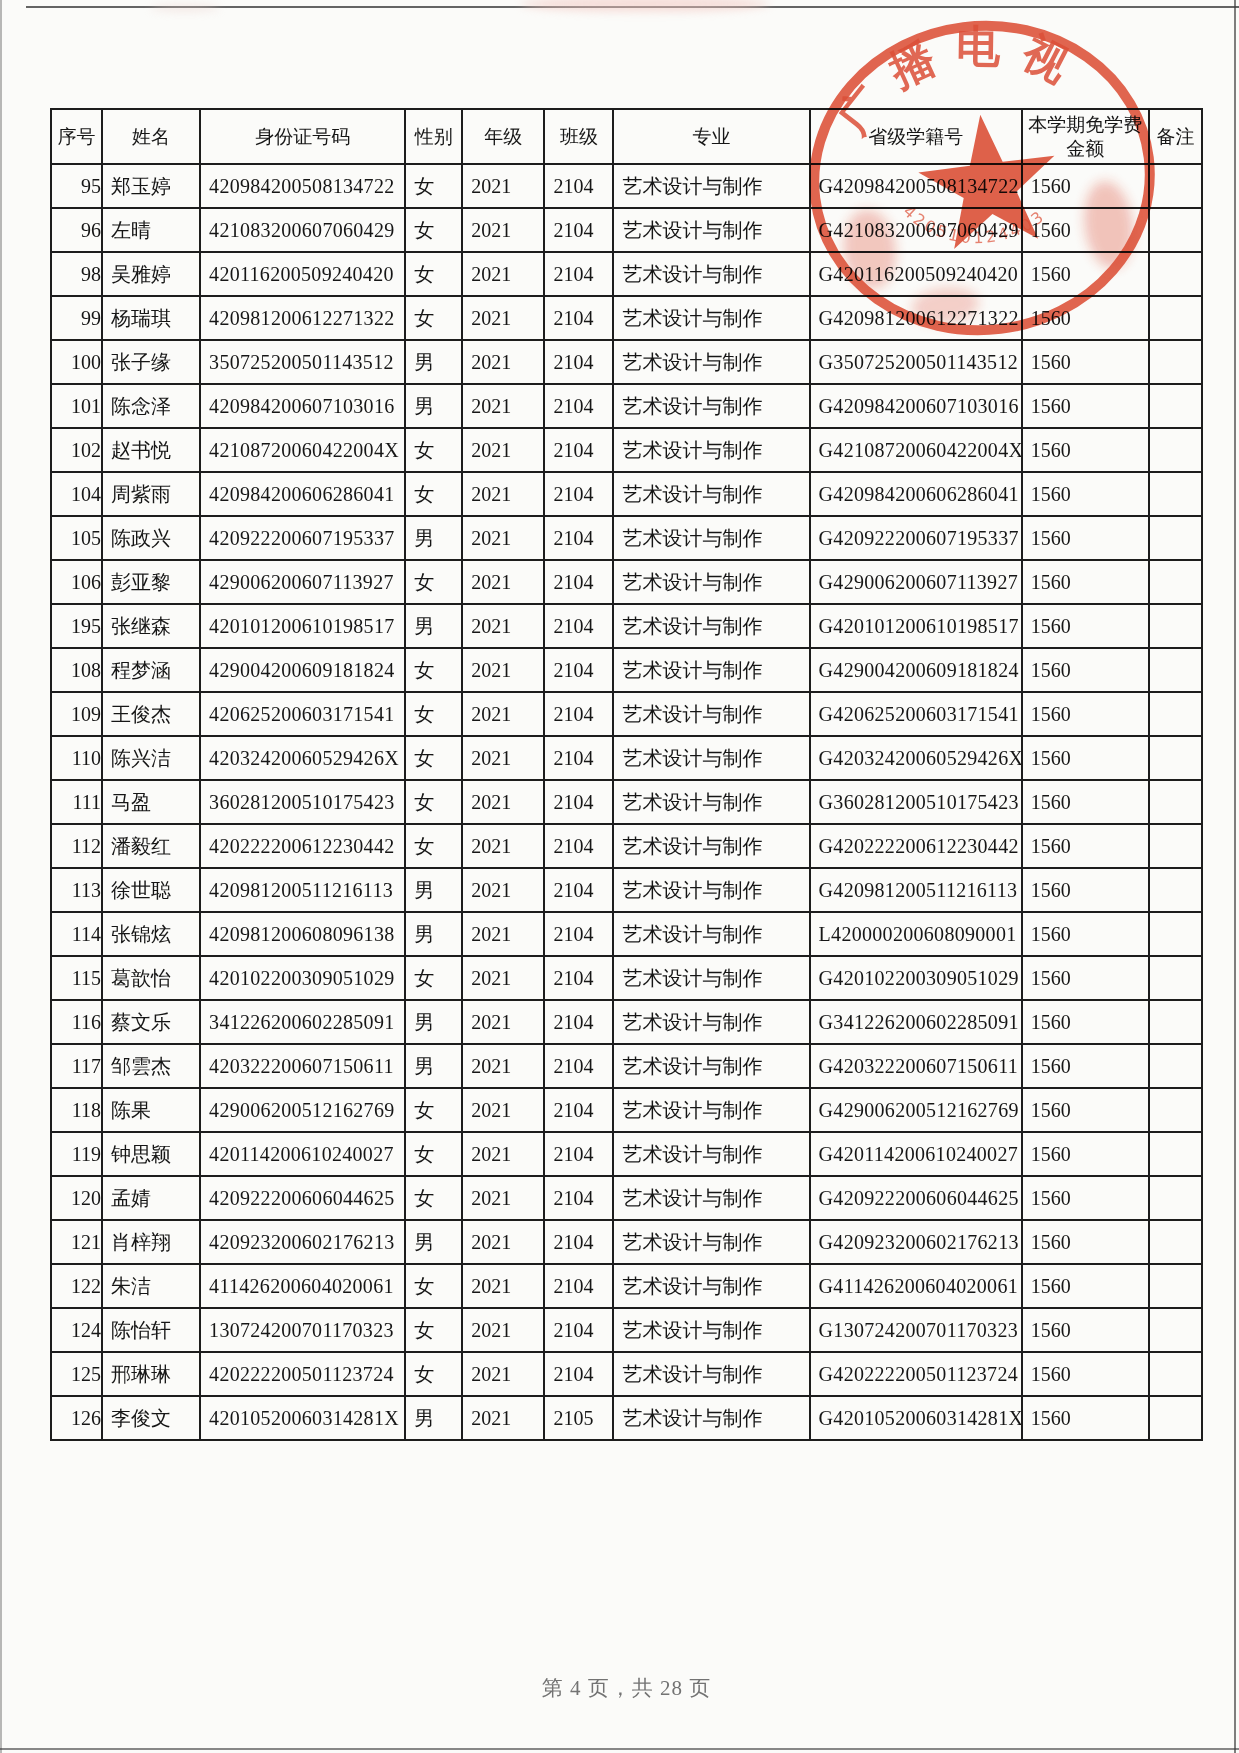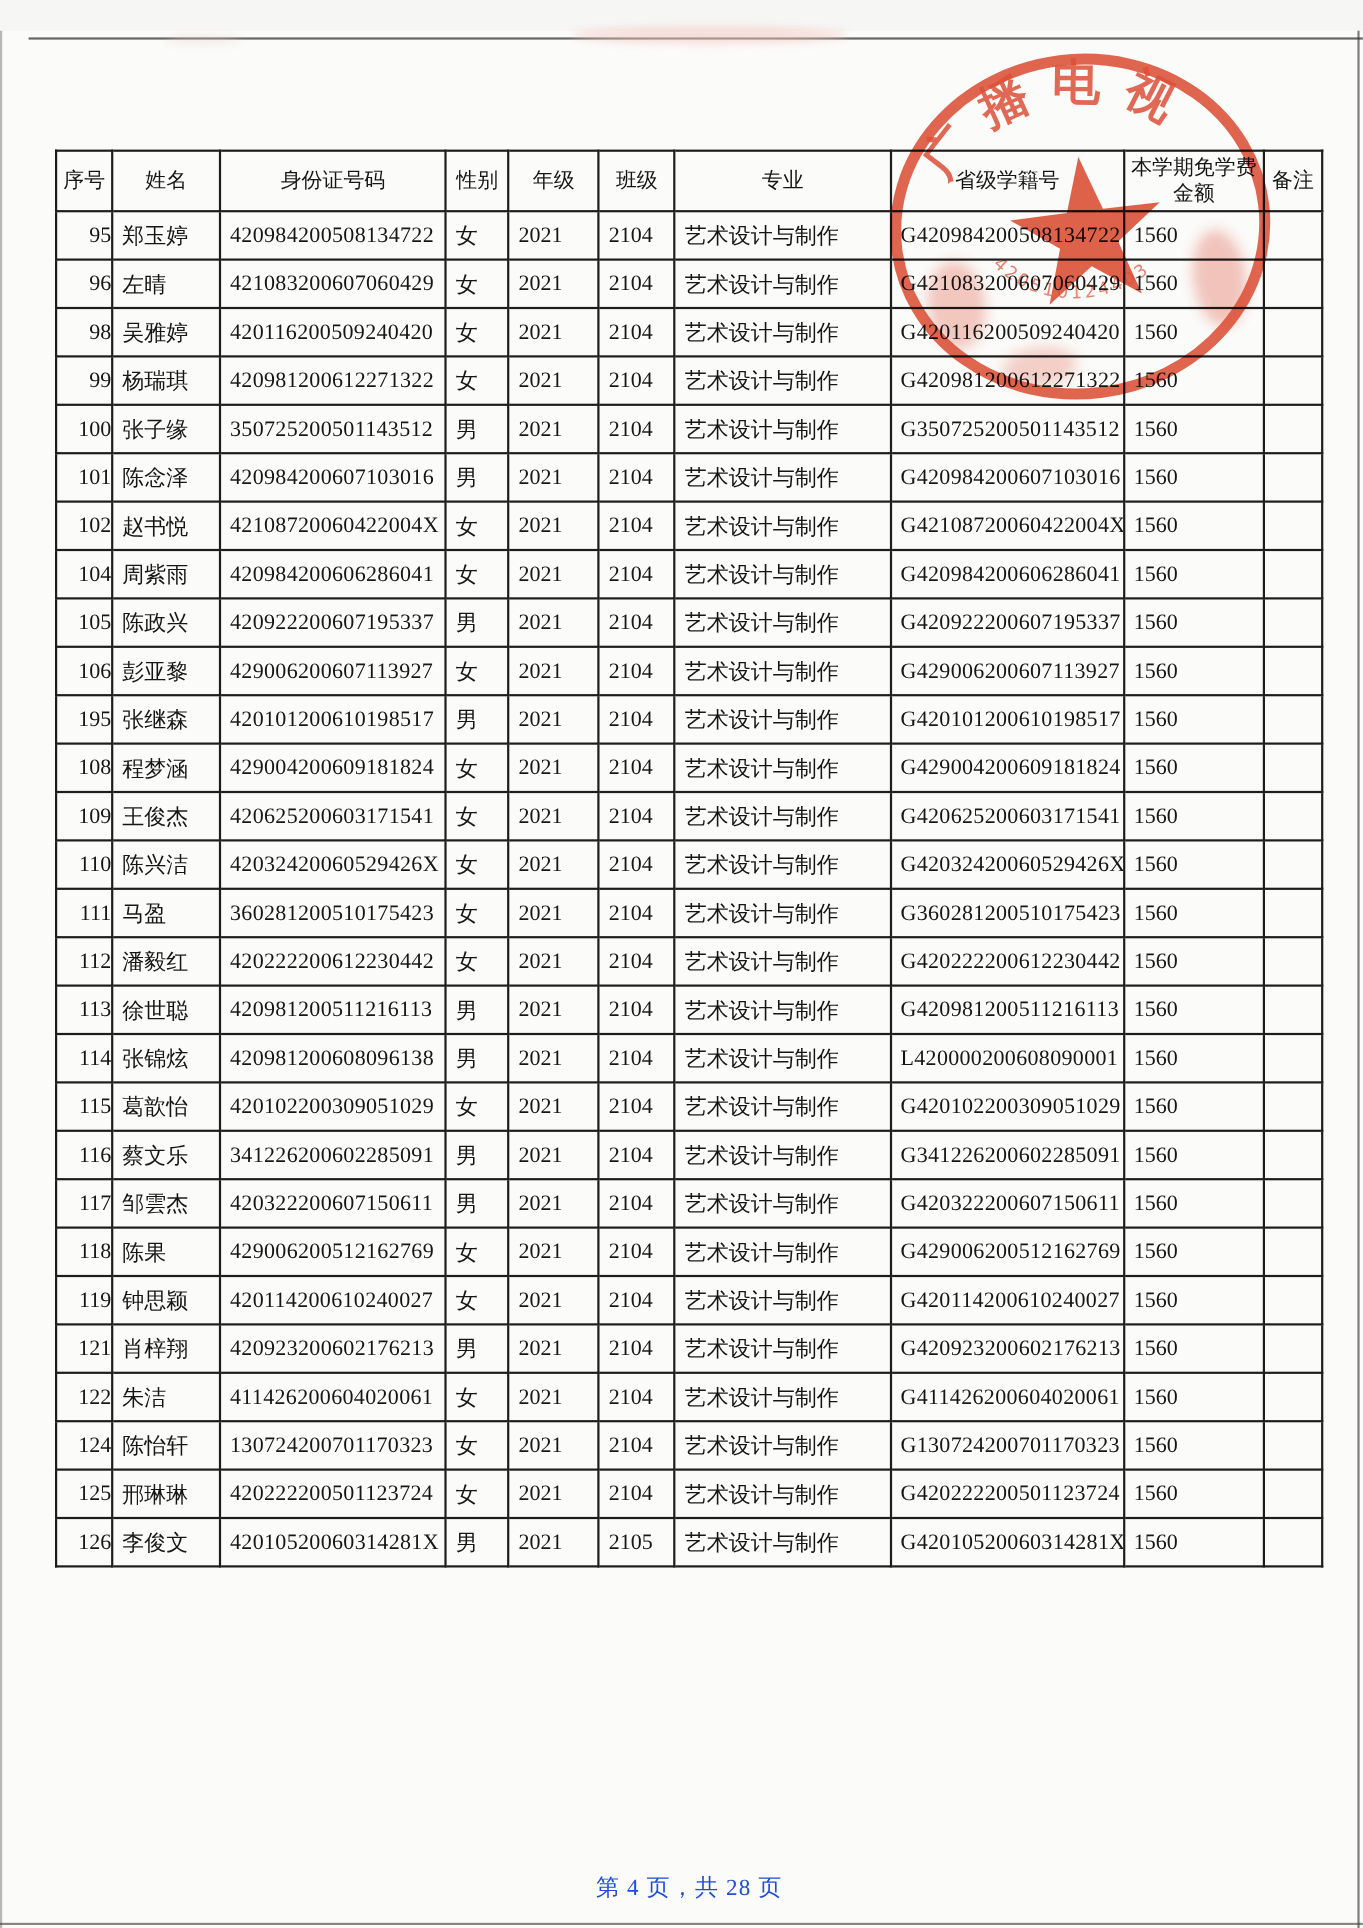--- a/index.html
+++ b/index.html
@@ -3,21 +3,21 @@
 <meta charset="utf-8">
 <style>
   html,body { margin:0; padding:0; }
   body {
     width:1239px; height:1753px; position:relative;
     background:#f6f6f4;
     font-family:"Liberation Serif","DejaVu Serif",serif;
     color:#161616;
     overflow:hidden;
   }
-  .page { position:absolute; inset:0; background:#fbfbf9;margin-top:28px; }
+  .page { position:absolute; inset:0; background:#fbfbf9; }
 
   
   .edge { position:absolute; background:#3a3a3a; }
   .edge.top    { top:6px; left:26px; width:1213px; height:2px; opacity:.78; }
   .edge.right  { top:0; right:3px; width:2px; height:1753px; opacity:.65; }
   .edge.bottom { bottom:3px; left:0; width:1239px; height:2px; opacity:.6; }
   .edge.left   { top:0; left:0; width:2px; height:1753px; opacity:.35; }
 
   .smudge { position:absolute; border-radius:50%; filter:blur(4px); }
   .smudge.a { left:520px; top:-4px; width:250px; height:16px; background:#f2c7c0; opacity:.55; }
@@ -39,21 +39,21 @@
   .roster tbody td {
     height:42px; font-size:20px; white-space:nowrap; padding:0 0 0 8px;
   }
   td.c-no { text-align:right; padding:0; font-size:19px; }
   td.c-id, td.c-pid { font-size:20px; letter-spacing:.3px; padding-left:6px; }
   td.c-amount { font-size:21px; padding-left:6px; }
   td.c-remark { padding:0; }
 
   .footer {
     position:absolute; left:50px; top:1674px; width:1153px;
-    text-align:center; font-size:21px; letter-spacing:1px; color:#1d4ed8;
+    text-align:center; font-size:21px; letter-spacing:1px; color:#737373;
   }
 
   .seal {
     position:absolute; left:770px; top:0; width:440px; height:360px;
     mix-blend-mode:multiply; opacity:.92; pointer-events:none;
   }
 </style>
 </head>
 <body>
 
@@ -389,20 +389,32 @@
           <td class="c-id">420114200610240027</td>
           <td class="c-gender">女</td>
           <td class="c-grade">2021</td>
           <td class="c-class">2104</td>
           <td class="c-major">艺术设计与制作</td>
           <td class="c-pid">G420114200610240027</td>
           <td class="c-amount">1560</td>
           <td class="c-remark"></td>
         </tr>
 
+        <tr>
+          <td class="c-no">120</td>
+          <td class="c-name">孟婧</td>
+          <td class="c-id">420922200606044625</td>
+          <td class="c-gender">女</td>
+          <td class="c-grade">2021</td>
+          <td class="c-class">2104</td>
+          <td class="c-major">艺术设计与制作</td>
+          <td class="c-pid">G420922200606044625</td>
+          <td class="c-amount">1560</td>
+          <td class="c-remark"></td>
+        </tr>
 
         <tr>
           <td class="c-no">121</td>
           <td class="c-name">肖梓翔</td>
           <td class="c-id">420923200602176213</td>
           <td class="c-gender">男</td>
           <td class="c-grade">2021</td>
           <td class="c-class">2104</td>
           <td class="c-major">艺术设计与制作</td>
           <td class="c-pid">G420923200602176213</td>

